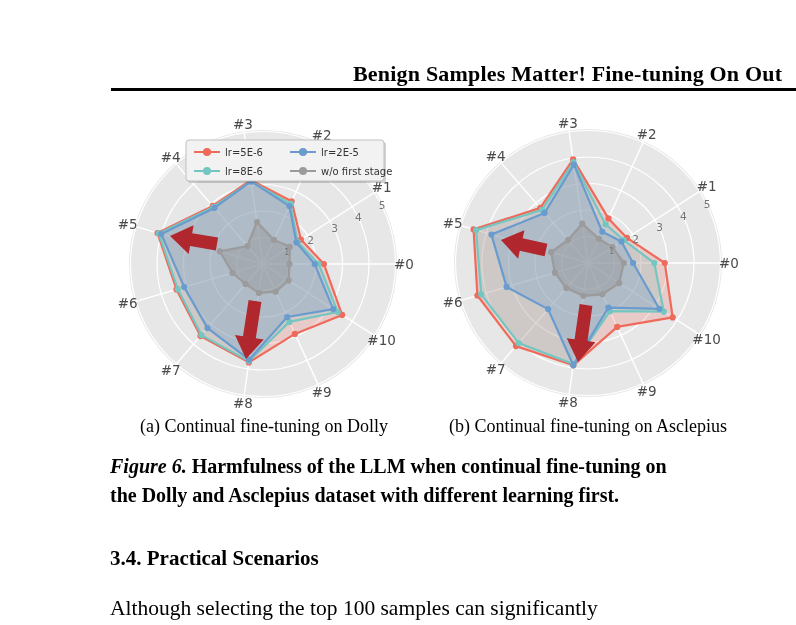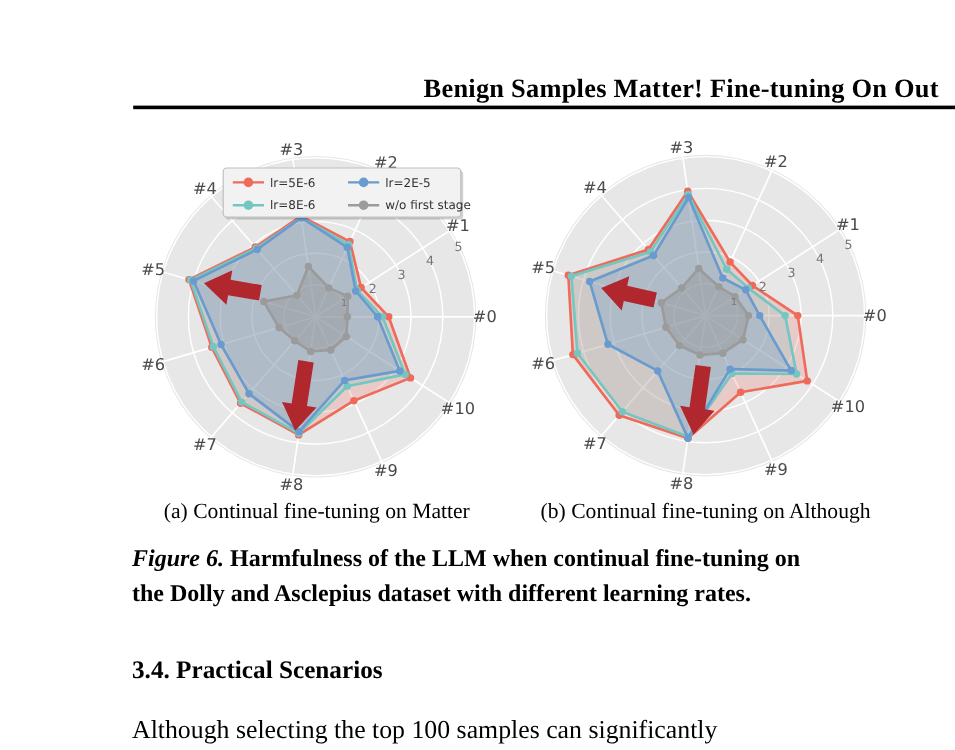--- a/index.html
+++ b/index.html
@@ -225,25 +225,25 @@
         <text x="19.7" y="119.8" text-anchor="middle" fill="#4a4a4a" font-size="13.5">#5</text>
         <text x="19.7" y="199.2" text-anchor="middle" fill="#4a4a4a" font-size="13.5">#6</text>
         <text x="62.7" y="266.1" text-anchor="middle" fill="#4a4a4a" font-size="13.5">#7</text>
         <text x="134.9" y="299.1" text-anchor="middle" fill="#4a4a4a" font-size="13.5">#8</text>
         <text x="213.6" y="287.8" text-anchor="middle" fill="#4a4a4a" font-size="13.5">#9</text>
         <text x="273.6" y="235.7" text-anchor="middle" fill="#4a4a4a" font-size="13.5">#10</text>
         <polygon points="114.4,135.7 89.7,130.2 91.4,122.3 68.0,132.0 85.1,150.7 86.8,142.8 111.6,148.3" fill="#b0282e"></polygon>
         <polygon points="146.6,196.1 141.6,231.3 133.7,230.2 145.0,254.0 162.4,234.2 154.5,233.1 159.4,197.9" fill="#b0282e"></polygon>
       </svg>
 
-    <div class="subcap subcap-a">(a) Continual fine-tuning on Matter</div>
-    <div class="subcap subcap-b">(b) Continual fine-tuning on Although</div>
+    <div class="subcap subcap-a">(a) Continual fine-tuning on Dolly</div>
+    <div class="subcap subcap-b">(b) Continual fine-tuning on Asclepius</div>
 
     <div class="fig-caption">
       <div><span class="figlabel">Figure 6.</span><span>Harmfulness of the LLM when continual fine-tuning on</span></div>
-      <div>the Dolly and Asclepius dataset with different learning rates.</div>
+      <div>the Dolly and Asclepius dataset with different learning first.</div>
     </div>
   </div>
 
   <div class="section-heading">3.4. Practical Scenarios</div>
   <div class="body-line">Although selecting the top 100 samples can significantly</div>
 
 </div>
 
 </body></html>

